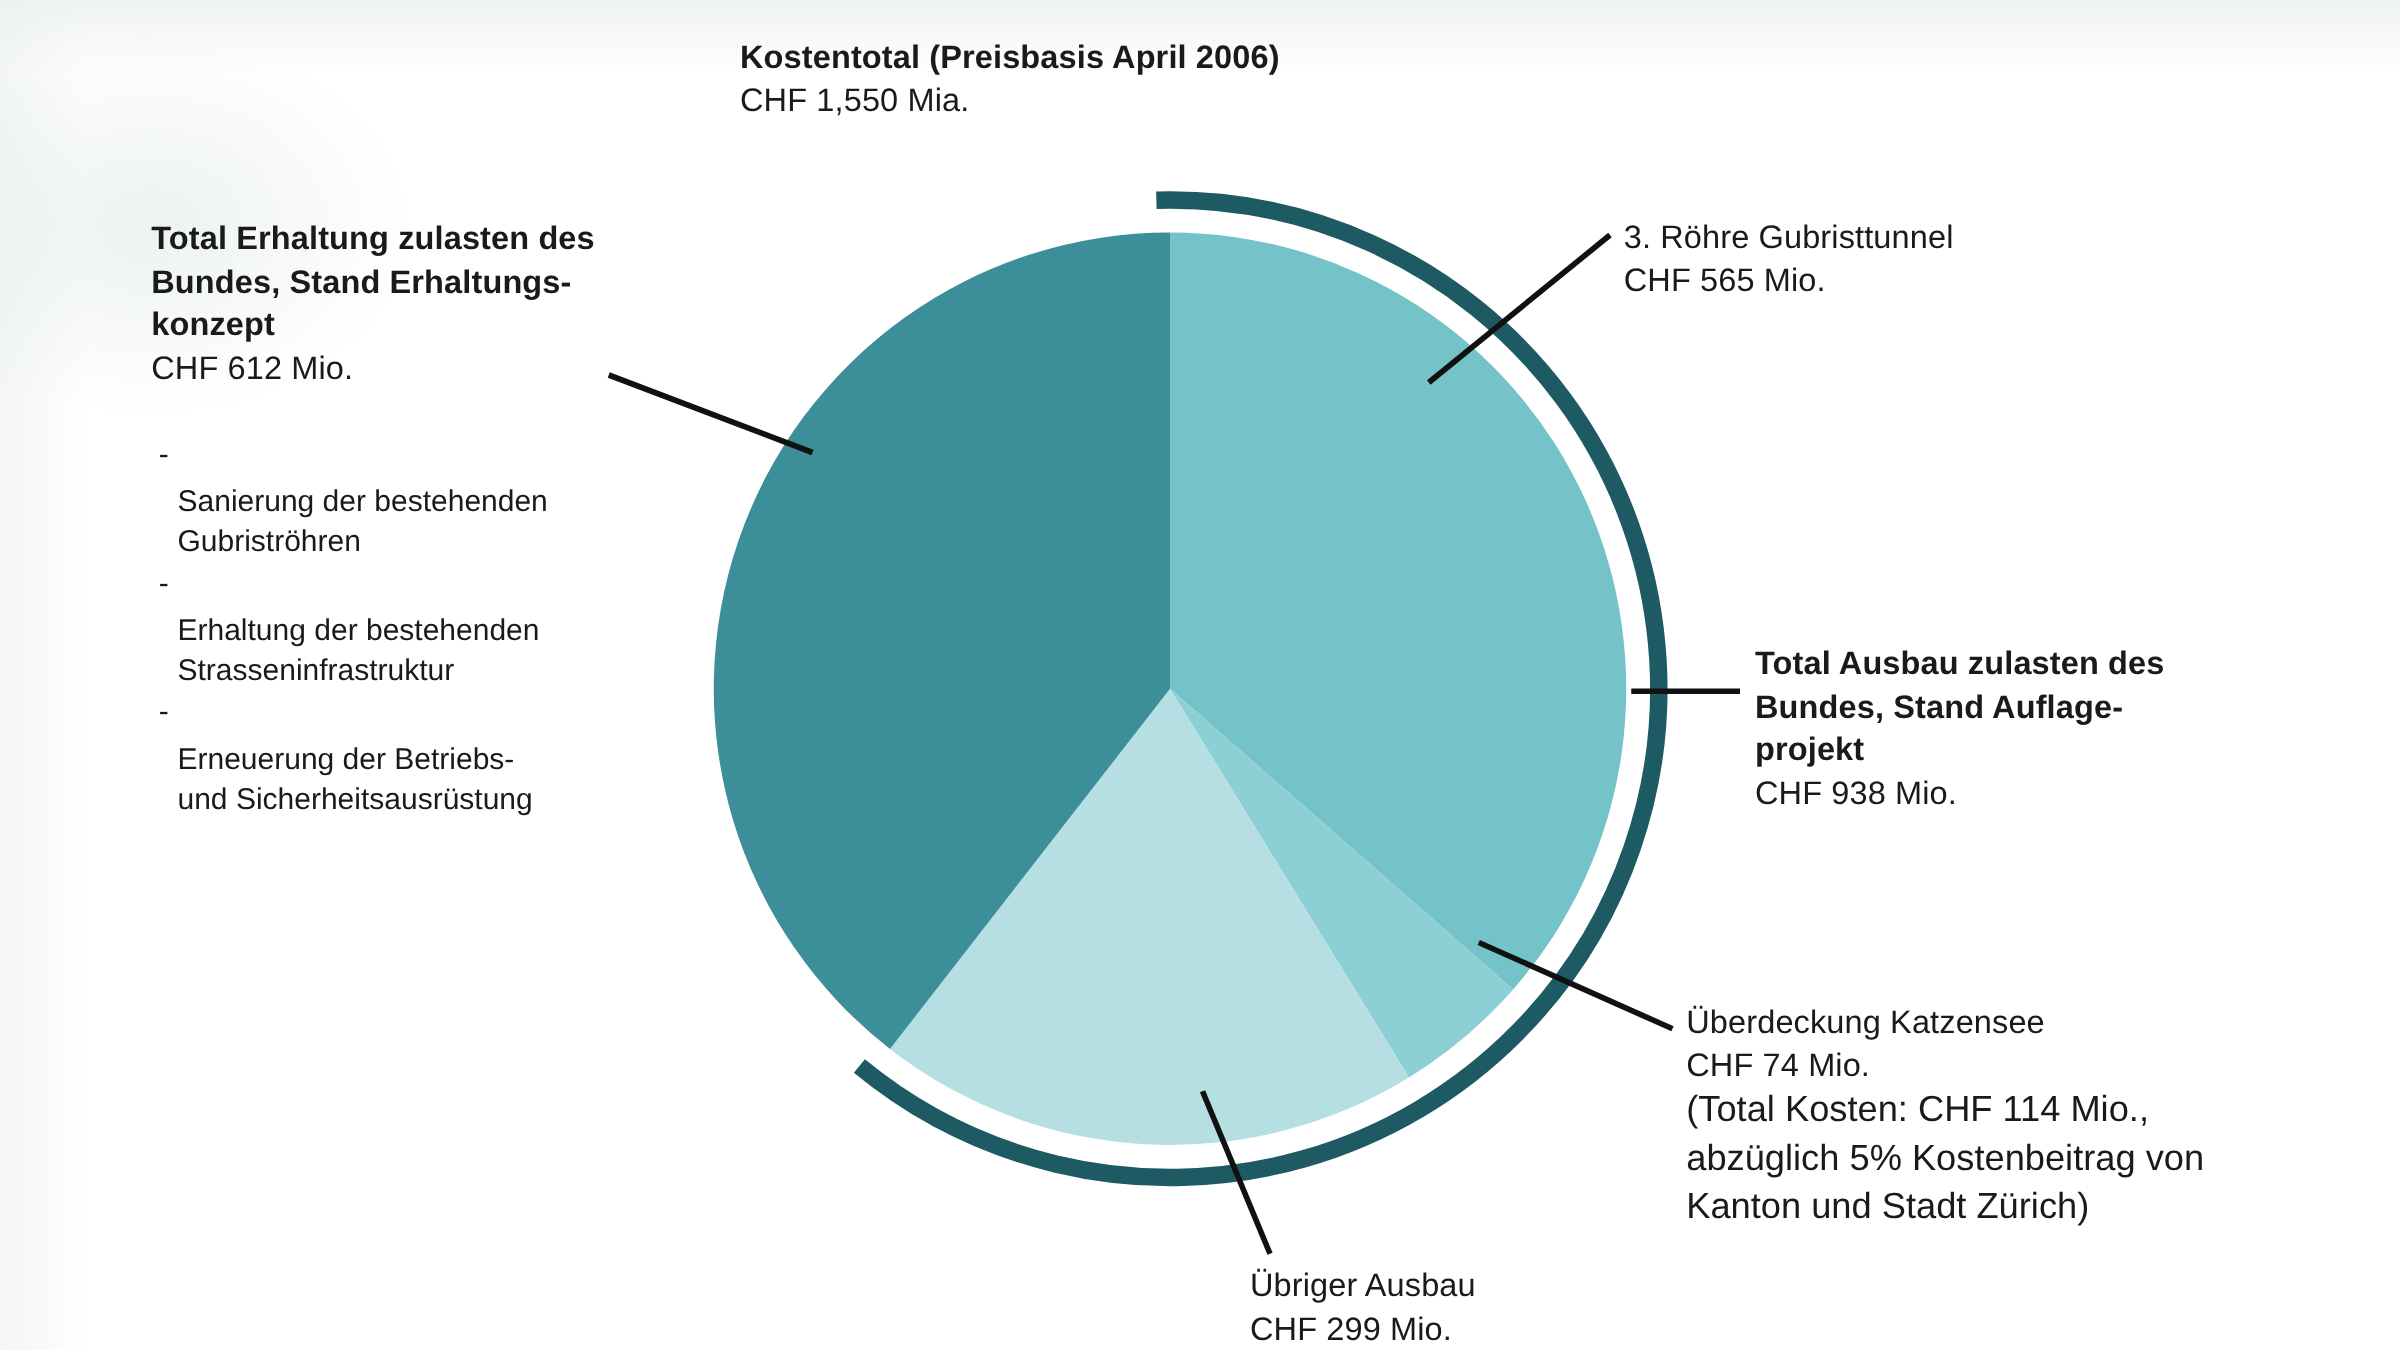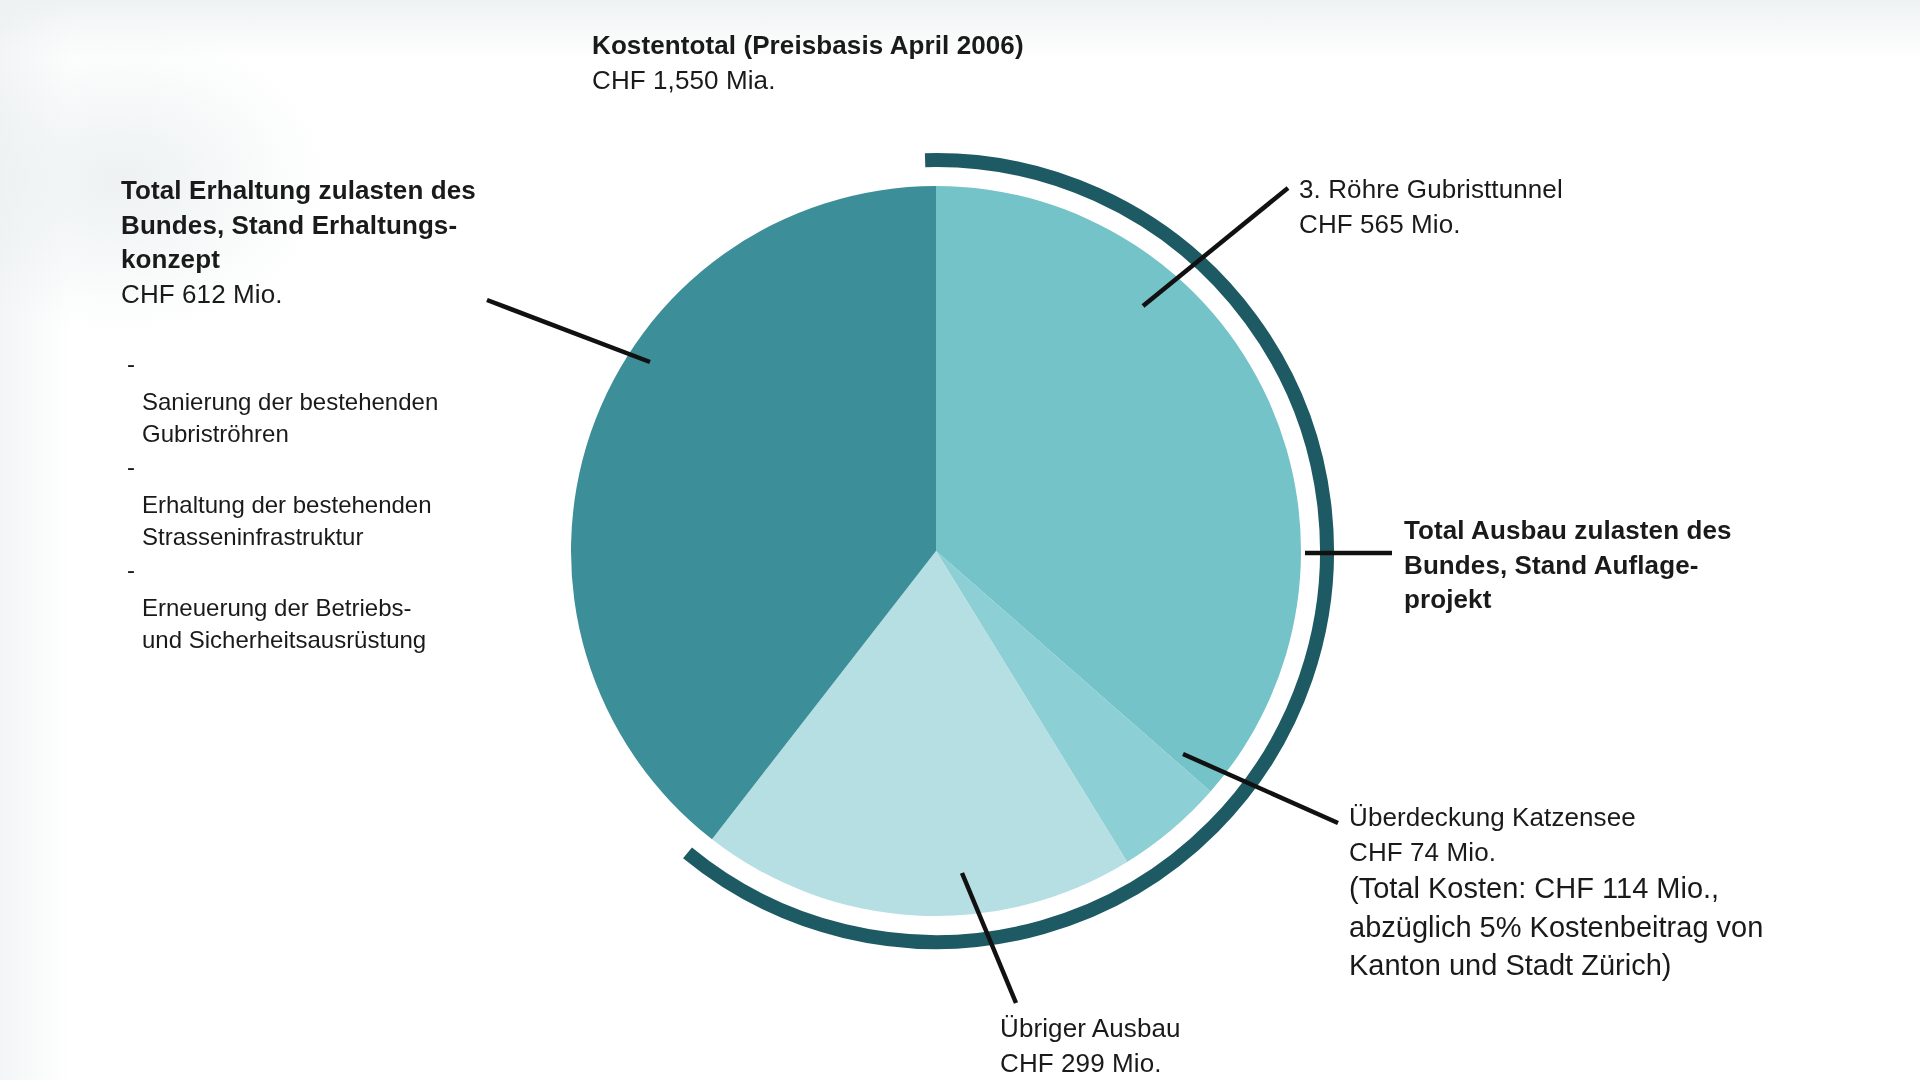--- a/index.html
+++ b/index.html
@@ -117,20 +117,21 @@
 
   <div class="tbox" id="label-gubrist">
     <div class="ttl-n">3. Röhre Gubristtunnel</div>
     <div class="ttl-n">CHF 565 Mio.</div>
   </div>
 
   <div class="tbox" id="label-ausbau">
     <div class="ttl-b">Total Ausbau zulasten des</div>
     <div class="ttl-b">Bundes, Stand Auflage-</div>
     <div class="ttl-b">projekt</div>
+    <div class="ttl-n">CHF 938 Mio.</div>
   </div>
 
   <div class="tbox" id="label-katzensee">
     <div class="ttl-n">Überdeckung Katzensee</div>
     <div class="ttl-n">CHF 74 Mio.</div>
     <div class="xsml">(Total Kosten: CHF 114 Mio.,</div>
     <div class="xsml">abzüglich 5% Kostenbeitrag von</div>
     <div class="xsml">Kanton und Stadt Zürich)</div>
   </div>
 

